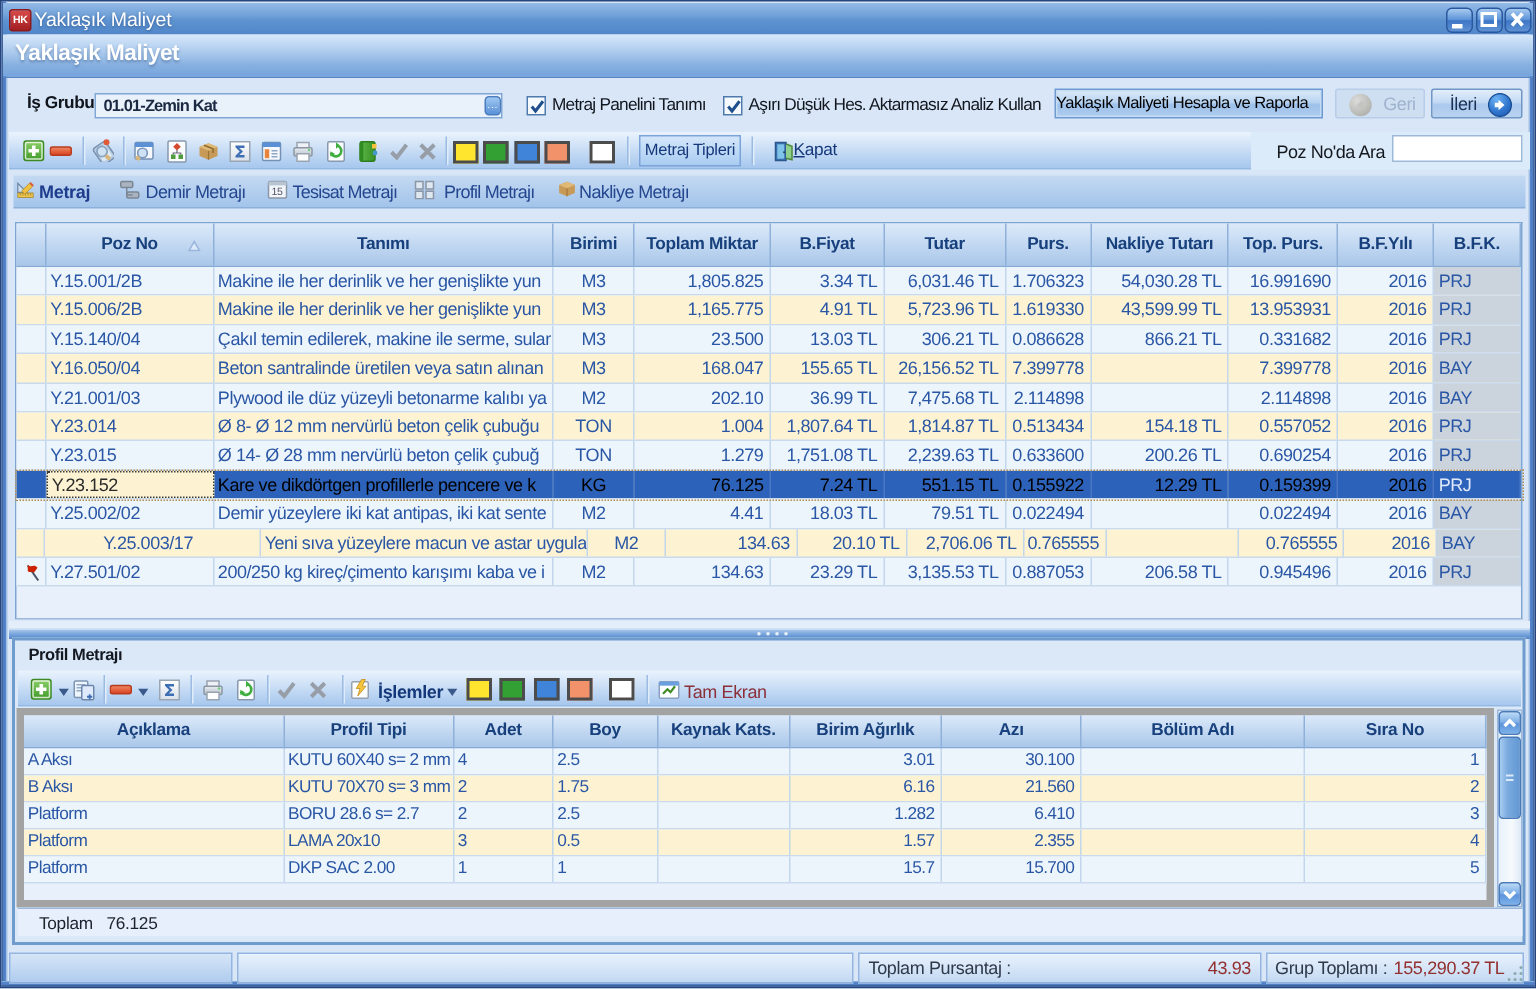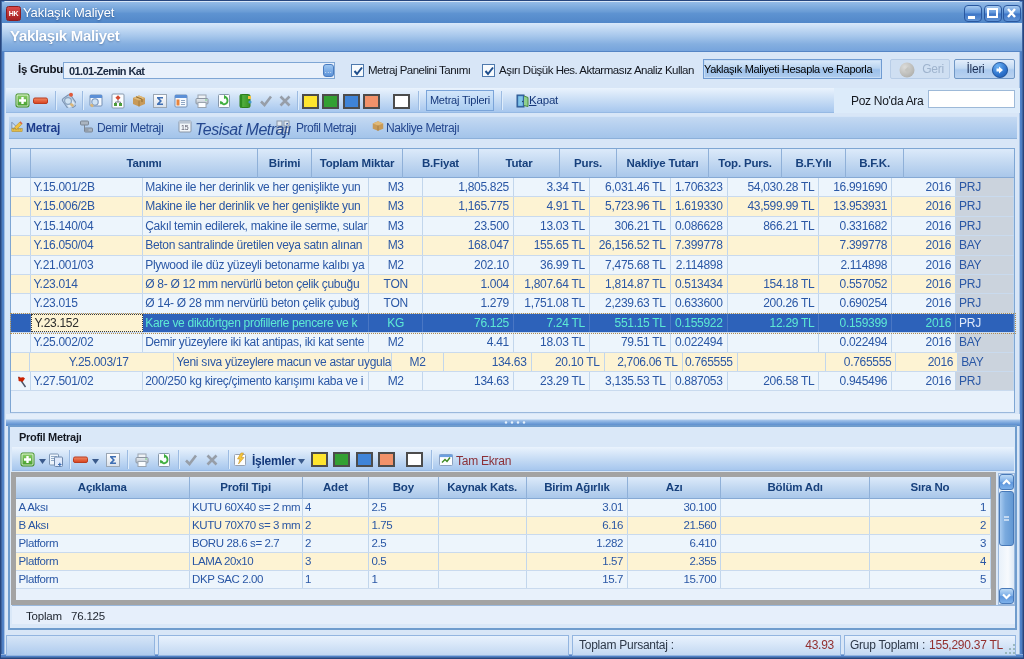--- a/index.html
+++ b/index.html
@@ -44,21 +44,21 @@
 
 #grid { left:9px; top:147px; width:1005px; height:265px; background:#e8f1fb; border:1px solid #7ea6d3; border-bottom:1px solid #9ab8dc; }
 .ghead { display:flex; height:29px; background:linear-gradient(180deg,#dceafa 0%,#c2d8f1 50%,#a9c7ea 100%); border-bottom:1px solid #86a9d4; }
 .ghead .hc { border-right:1px solid #8fb0d8; font-size:11.5px; letter-spacing:-0.2px; font-weight:bold; color:#17407c; text-align:center; line-height:28px; height:29px; overflow:hidden; position:relative; }
 .grow { display:flex; height:19.4px; border-bottom:1px solid #c9daee; }
 .grow .c { border-right:1px solid #c2d6ec; font-size:12px; letter-spacing:-0.3px; color:#2a57a5; line-height:18px; white-space:nowrap; overflow:hidden; height:100%; }
 .r0 { background:#edf5fc; } .r1 { background:#fdf3d3; }
 .num { text-align:right; padding-right:4px; }
 .lft { padding-left:2.5px; }
 .bfk { background:#cbd3dd; color:#27457f; padding-left:3px; }
-.sel .c { background:#2d62ba; color:#5eead4; border-right-color:#4a77c4; }
+.sel .c { background:#2d62ba; color:#000000; border-right-color:#4a77c4; }
 .sel .c.bfk { background:#2d62ba; color:#dfe9fa; }
 .sel .pozsel { background:#fdf3d3 !important; color:#2b2b2b !important; border:1px dotted #3a3a3a; line-height:16px; }
 
 #split { left:5px; top:418px; width:1014px; height:7px; background:linear-gradient(180deg,#a5c4ea 0%,#7aa6dc 45%,#6696d3 70%,#5787c7 100%); border-top:1px solid #c6dbf2; }
 
 #panel { left:7px; top:424px; width:1009px; height:205px; border:2px solid #6f9ccd; background:#dae8f8; }
 #ptitle { left:18px; top:430px; font-size:11px; letter-spacing:-0.3px; font-weight:bold; color:#141821; }
 #ptbar { left:11px; top:446px; width:1002px; height:24px; background:linear-gradient(180deg,#eaf3fd 0%,#c8ddf5 50%,#a7c7ee 100%); border-bottom:1px solid #96b9e4; }
 .psep { top:449px; width:1px; height:19px; background:#9cbbe2; box-shadow:1px 0 0 #dfedfb; }
 #lblIslem { left:251px; top:453px; font-size:12px; font-weight:bold; color:#14387a; }
@@ -154,20 +154,23 @@
   <div class="abs" id="tband"></div>
   <div class="abs" id="lblPoz">Poz No'da Ara</div>
   <div class="abs" id="inpPoz"></div>
   <div class="abs" id="btnMT">Metraj Tipleri</div>
 
   <div class="abs" id="tabs"></div>
 
   <div class="abs" id="grid">
 <div class="ghead">
 <div class="hc" style="width:20px;"></div>
+<div class="hc" style="width:112px;">Poz No<svg style="position:absolute;right:8px;top:11px" width="9" height="8">
+            <path d="M4.5 1 L8 7 L1 7 Z" fill="#dce9f8" stroke="#9ab6dc" stroke-width="1"></path>
+          </svg></div>
 <div class="hc" style="width:227px;">Tanımı</div>
 <div class="hc" style="width:54px;">Birimi</div>
 <div class="hc" style="width:91px;">Toplam Miktar</div>
 <div class="hc" style="width:76px;">B.Fiyat</div>
 <div class="hc" style="width:81px;">Tutar</div>
 <div class="hc" style="width:57px;">Purs.</div>
 <div class="hc" style="width:92px;">Nakliye Tutarı</div>
 <div class="hc" style="width:73px;">Top. Purs.</div>
 <div class="hc" style="width:64px;">B.F.Yılı</div>
 <div class="hc" style="width:58px;">B.F.K.</div>
@@ -555,21 +558,21 @@
       <rect x="1" y="7.5" width="5" height="5" fill="#dfe7f0" stroke="#8a96a6"></rect>
       <rect x="8" y="7.5" width="5" height="5" fill="#dfe7f0" stroke="#8a96a6"></rect>
     </svg>
 <svg class="abs" style="left:370px;top:118px" width="14" height="14" viewBox="0 0 16 16">
       <path d="M2 5 L8 2.5 L14 5 L14 11 L8 13.5 L2 11 Z" fill="#c89a58"></path>
       <path d="M2 5 L8 7.5 L14 5 L8 2.5 Z" fill="#e0b977"></path>
       <path d="M8 7.5 L8 13.5" stroke="#9a7338" stroke-width=".8"></path>
     </svg>
 <div class="abs" style="left:25px;top:120px;font-size:12px;letter-spacing:-0.2px;font-weight:bold;color:#1d3c8c">Metraj</div>
 <div class="abs" style="left:96px;top:120px;font-size:12px;letter-spacing:-0.4px;color:#24478f;">Demir Metrajı</div>
-<div class="abs" style="left:194px;top:120px;font-size:16px;letter-spacing:-0.5px;color:#24478f;font-style:italic;">Tesisat Metrajı</div>
+<div class="abs" style="left:194px;top:120px;font-size:12px;letter-spacing:-0.5px;color:#24478f;">Tesisat Metrajı</div>
 <div class="abs" style="left:295px;top:120px;font-size:12px;letter-spacing:-0.5px;color:#24478f;">Profil Metrajı</div>
 <div class="abs" style="left:385px;top:120px;font-size:12px;letter-spacing:-0.4px;color:#24478f;">Nakliye Metrajı</div>
 <svg class="abs" style="left:19px;top:451px" width="16" height="16" viewBox="0 0 16 16">
       <rect x="1" y="1" width="13" height="13" rx="1.5" fill="url(#gg)" stroke="#3e8a22"></rect>
       <rect x="2" y="2" width="11" height="11" rx="1" fill="none" stroke="#ffffff" stroke-opacity=".75"></rect>
       <path d="M7.5 4 L7.5 11 M4 7.5 L11 7.5" stroke="#fff" stroke-width="2.4"></path>
     </svg>
 <svg class="abs" style="left:38px;top:458px" width="7" height="5">
       <path d="M0 0 L7 0 L3.5 5 Z" fill="#3a5a8c"></path>
     </svg>

